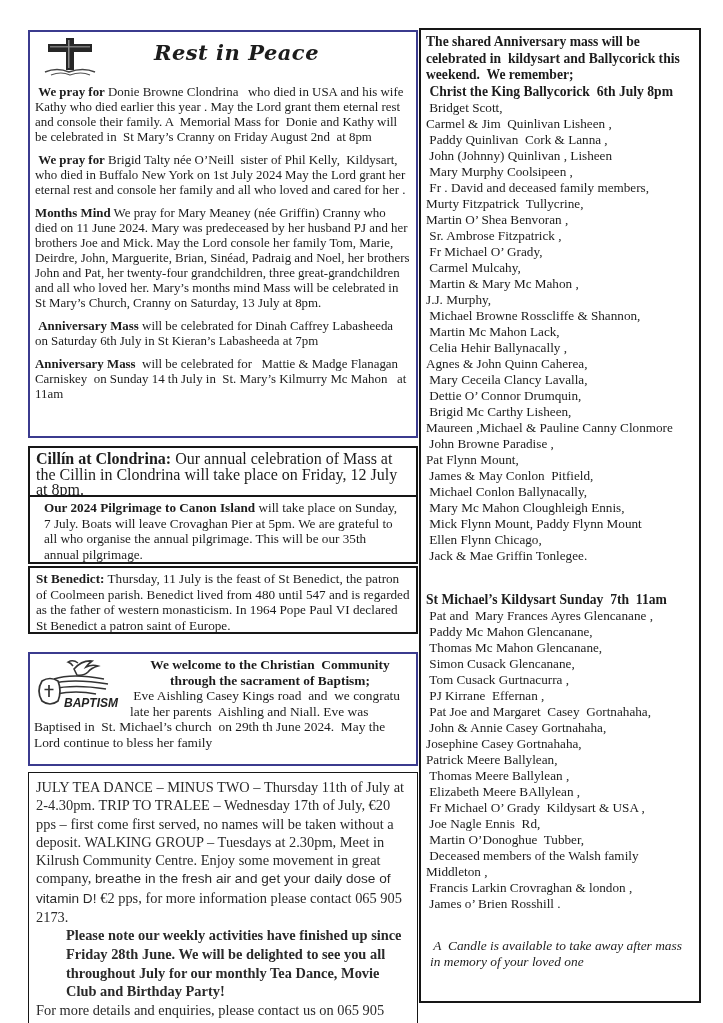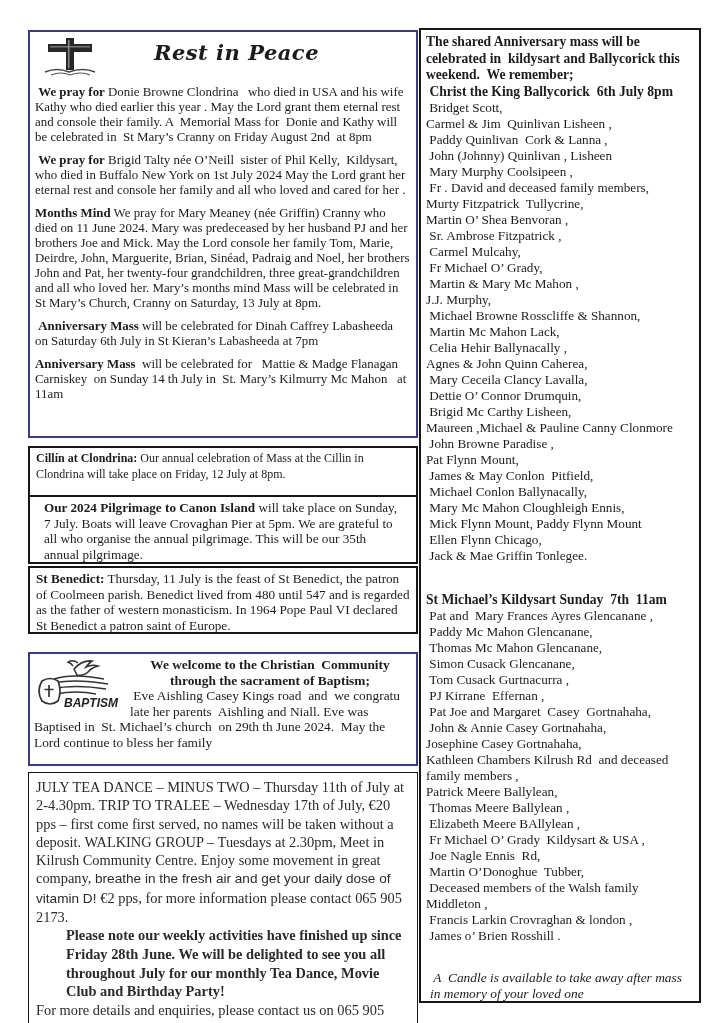--- a/index.html
+++ b/index.html
@@ -17,21 +17,21 @@
            font-size:12.9px;line-height:15px;}
   .box-rip p{margin:0 0 8px 0;white-space:pre-wrap;}
   .rip-header{overflow:hidden;margin-bottom:4px;}
   .cross-icon{float:left;width:58px;height:42px;margin:1px 4px 0 6px;}
   .rip-title{margin:6px 40px 16px 0;text-align:center;font-size:21px;line-height:24px;
              font-weight:bold;font-style:italic;font-family:"DejaVu Serif",serif;
              letter-spacing:.5px;}
   .lead{font-weight:bold;}
 
   .box-cillin{left:28px;top:446px;width:390px;height:58px;padding:3px 6px;
-              font-size:12px;line-height:15.6px;}
+              font-size:16px;line-height:15.6px;}
   .box-pilgrimage{left:28px;top:495px;width:390px;height:69px;padding:3px 14px;
               font-size:13.2px;line-height:15.6px;}
   .box-benedict{left:28px;top:566px;width:390px;height:68px;padding:3px 6px;
               font-size:13.2px;line-height:15.6px;}
   .notice-text{white-space:pre-wrap;}
 
   .box-baptism{left:28px;top:652px;width:390px;height:114px;padding:3px 6px 2px 4px;
                font-size:13.4px;line-height:15.6px;}
   .baptism-icon{float:left;width:92px;height:56px;margin:0 4px 0 0;}
   .bap-head{font-weight:bold;text-align:center;white-space:pre-wrap;}
@@ -124,22 +124,22 @@
     <div>
         <div class="name-line"> Bridget Scott,</div>
         <div class="name-line">Carmel &amp; Jim  Quinlivan Lisheen ,</div>
         <div class="name-line"> Paddy Quinlivan  Cork &amp; Lanna ,</div>
         <div class="name-line"> John (Johnny) Quinlivan , Lisheen</div>
         <div class="name-line"> Mary Murphy Coolsipeen ,</div>
         <div class="name-line"> Fr . David and deceased family members,</div>
         <div class="name-line">Murty Fitzpatrick  Tullycrine,</div>
         <div class="name-line">Martin O’ Shea Benvoran ,</div>
         <div class="name-line"> Sr. Ambrose Fitzpatrick ,</div>
+        <div class="name-line"> Fr Michael O’ Grady,</div>
         <div class="name-line"> Carmel Mulcahy,</div>
-        <div class="name-line"> Fr Michael O’ Grady,</div>
         <div class="name-line"> Martin &amp; Mary Mc Mahon ,</div>
         <div class="name-line">J.J. Murphy,</div>
         <div class="name-line"> Michael Browne Rosscliffe &amp; Shannon,</div>
         <div class="name-line"> Martin Mc Mahon Lack,</div>
         <div class="name-line"> Celia Hehir Ballynacally ,</div>
         <div class="name-line">Agnes &amp; John Quinn Caherea,</div>
         <div class="name-line"> Mary Ceceila Clancy Lavalla,</div>
         <div class="name-line"> Dettie O’ Connor Drumquin,</div>
         <div class="name-line"> Brigid Mc Carthy Lisheen,</div>
         <div class="name-line">Maureen ,Michael &amp; Pauline Canny Clonmore</div>
@@ -156,21 +156,20 @@
     <div>
         <div class="name-line"> Pat and  Mary Frances Ayres Glencanane ,</div>
         <div class="name-line"> Paddy Mc Mahon Glencanane,</div>
         <div class="name-line"> Thomas Mc Mahon Glencanane,</div>
         <div class="name-line"> Simon Cusack Glencanane,</div>
         <div class="name-line"> Tom Cusack Gurtnacurra ,</div>
         <div class="name-line"> PJ Kirrane  Effernan ,</div>
         <div class="name-line"> Pat Joe and Margaret  Casey  Gortnahaha,</div>
         <div class="name-line"> John &amp; Annie Casey Gortnahaha,</div>
         <div class="name-line">Josephine Casey Gortnahaha,</div>
-        <div class="name-line">Kathleen Chambers Kilrush Rd  and deceased family members ,</div>
         <div class="name-line">Patrick Meere Ballylean,</div>
         <div class="name-line"> Thomas Meere Ballylean ,</div>
         <div class="name-line"> Elizabeth Meere BAllylean ,</div>
         <div class="name-line"> Fr Michael O’ Grady  Kildysart &amp; USA ,</div>
         <div class="name-line"> Joe Nagle Ennis  Rd,</div>
         <div class="name-line"> Martin O’Donoghue  Tubber,</div>
         <div class="name-line"> Deceased members of the Walsh family Middleton ,</div>
         <div class="name-line"> Francis Larkin Crovraghan &amp; london ,</div>
         <div class="name-line"> James o’ Brien Rosshill .</div>
       </div>

